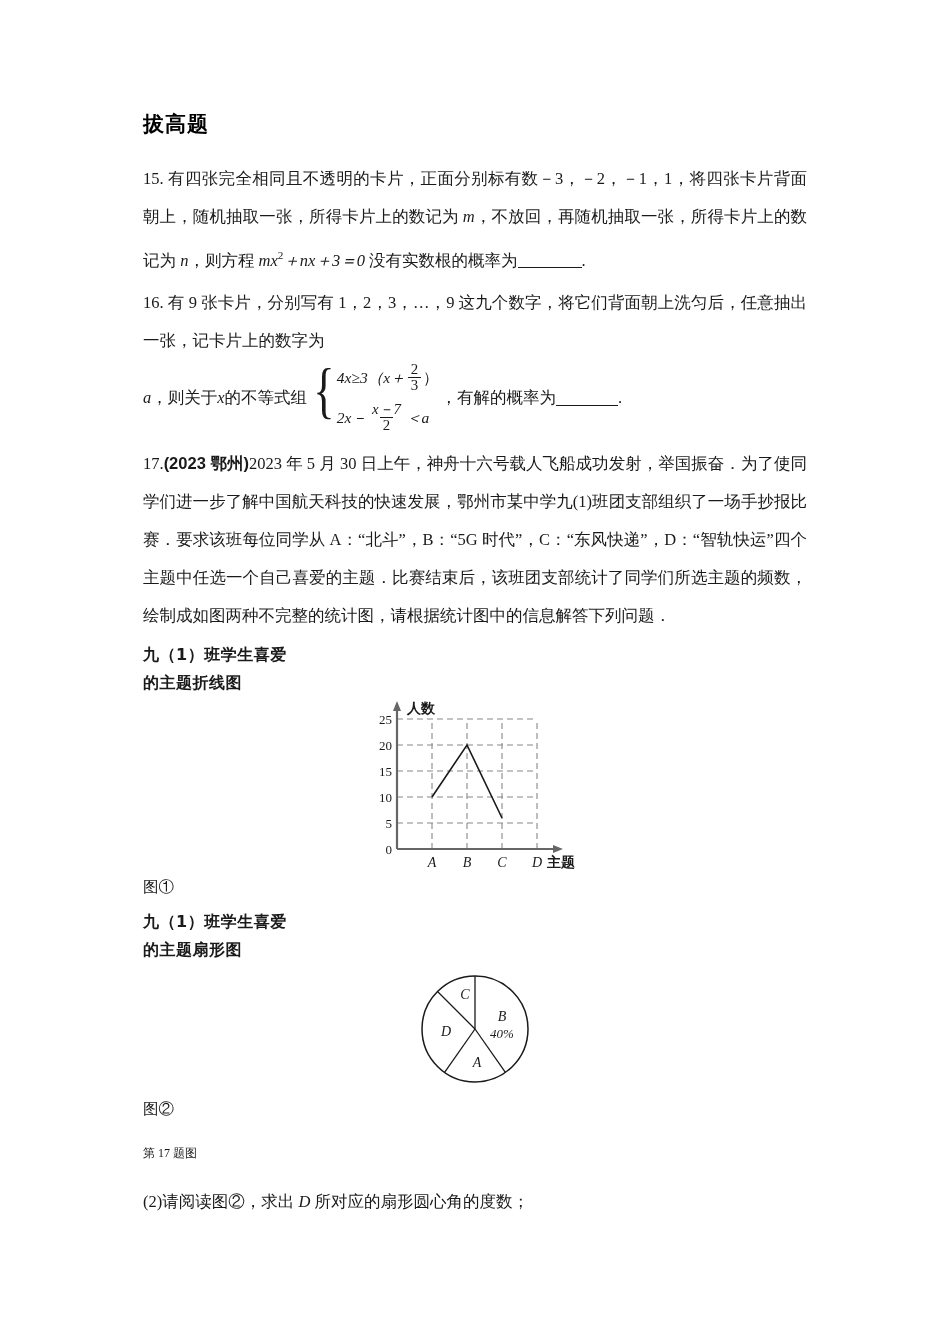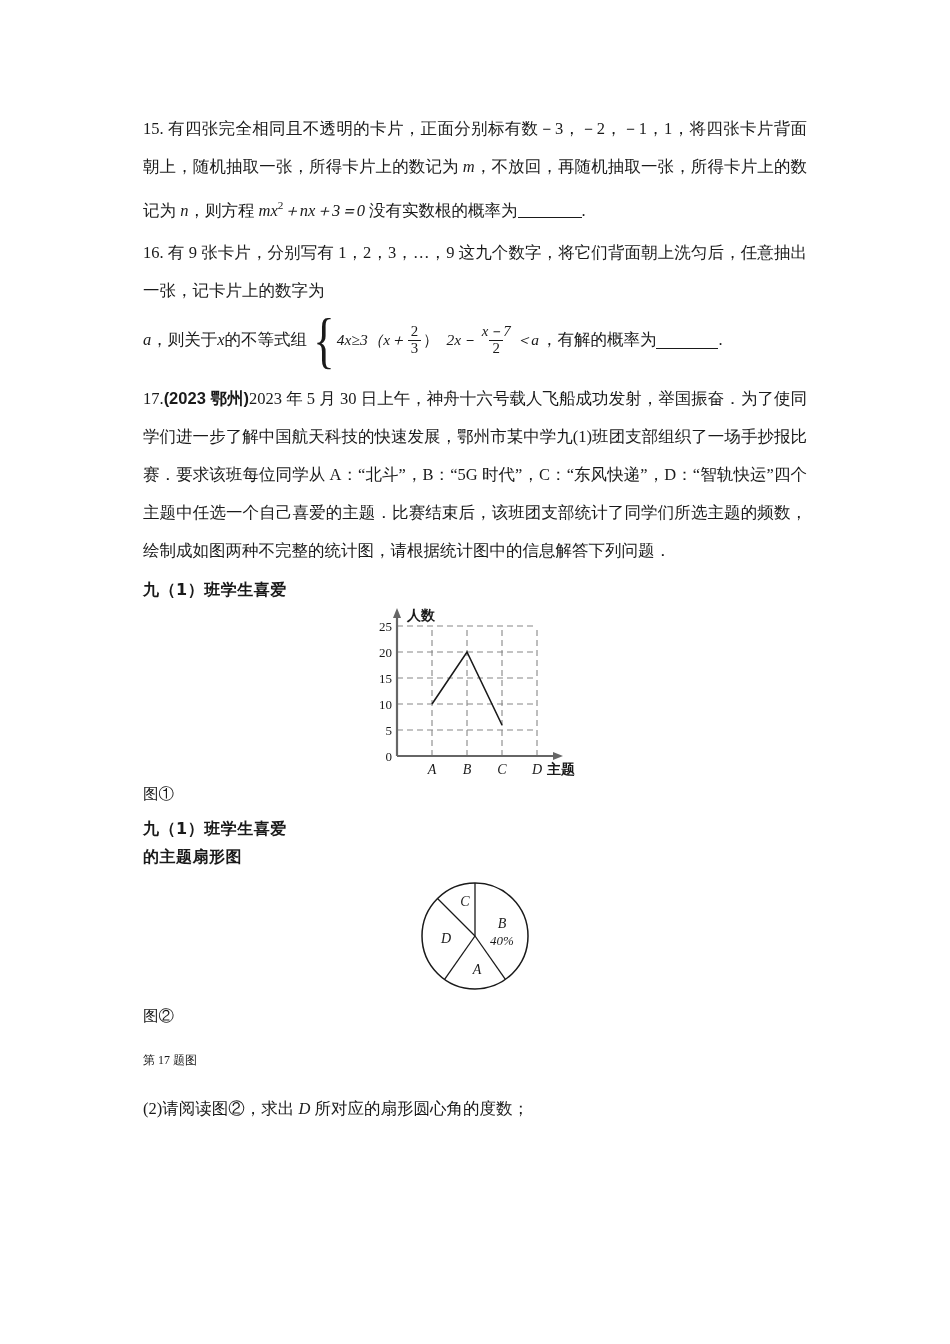--- a/index.html
+++ b/index.html
@@ -77,21 +77,21 @@
     font-size: 62px;
     line-height: 0.92;
     font-family: "Liberation Serif", serif;
     transform: scaleX(0.72);
     display: inline-block;
     margin-right: -2px;
     font-weight: 300;
   }
   .sys-rows {
     display: flex;
-    flex-direction: row;
+    flex-direction: column;
     gap: 8px;
     font-size: 15.5px;
   }
   .sys-row {
     display: flex;
     align-items: center;
     line-height: 1;
     white-space: nowrap;
   }
   .frac {
@@ -137,20 +137,21 @@
   }
   .answers p { margin: 0; }
   svg text { font-family: "Liberation Serif", serif; }
 </style>
 </head>
 <body>
 
 <div class="page">
   <div class="content">
 
+    <h1 class="section-heading">拔高题</h1>
 
     <div class="qblock">
       <p>
         <span>15.</span>
         <span>有四张完全相同且不透明的卡片，正面分别标有数－3，－2，－1，1，将四张卡片背面朝上，随机抽取一张，所得卡片上的数记为 </span><span class="ital">m</span><span>，不放回，再随机抽取一张，所得卡片上的数记为 </span><span class="ital">n</span><span>，则方程 </span><span class="ital">mx</span><sup>2</sup><span class="ital">＋nx＋3＝0</span><span> 没有实数根的概率为</span><span class="blank"></span><span>.</span>
       </p>
     </div>
 
     <div class="qblock" style="margin-bottom:0;">
       <p>
@@ -194,20 +195,21 @@
     <div class="qblock" style="margin-top:10px;">
       <p>
         <span>17.</span><span style="font-family:Liberation Sans, sans-serif;font-weight:bold;">(2023 鄂州)</span><span>2023 年 5 月 30 日上午，神舟十六号载人飞船成功发射，举国振奋．为了使同学们进一步了解中国航天科技的快速发展，鄂州市某中学九(1)班团支部组织了一场手抄报比赛．要求该班每位同学从 A：“北斗”，B：“5G 时代”，C：“东风快递”，D：“智轨快运”四个主题中任选一个自己喜爱的主题．比赛结束后，该班团支部统计了同学们所选主题的频数，绘制成如图两种不完整的统计图，请根据统计图中的信息解答下列问题．</span>
       </p>
     </div>
 
     <div class="figures">
 
       <div class="fig-title">
         <div>九（1）班学生喜爱</div>
+        <div class="l2">的主题折线图</div>
       </div>
 
       <div class="fig-wrap">
         <svg width="220" height="175" viewBox="0 0 220 175">
 
           <g stroke="#888" stroke-width="1.1" stroke-dasharray="6,4" fill="none">
             <line x1="32" y1="126" x2="172" y2="126"></line>
             <line x1="32" y1="100" x2="172" y2="100"></line>
             <line x1="32" y1="74" x2="172" y2="74"></line>
             <line x1="32" y1="48" x2="172" y2="48"></line>

